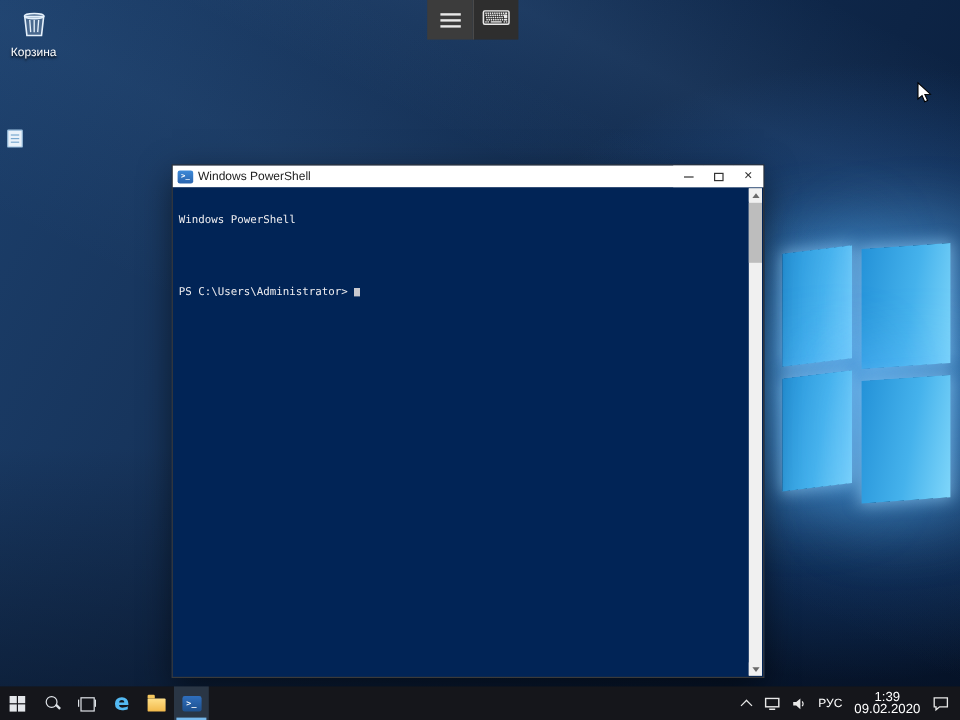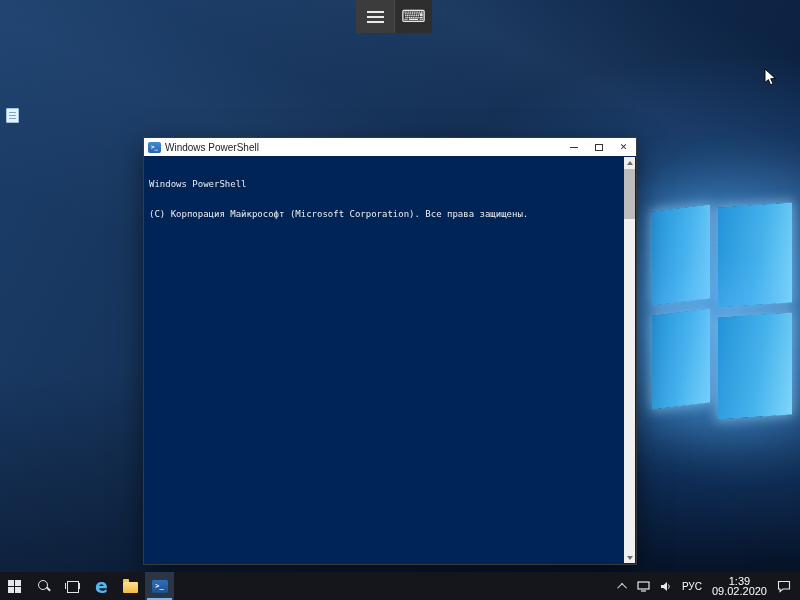--- a/index.html
+++ b/index.html
@@ -113,20 +113,28 @@
 
   <div class="desktop">
     <div class="beam beam1"></div>
     <div class="beam beam2"></div>
     <div class="pane pane-tl"></div>
     <div class="pane pane-tr"></div>
     <div class="pane pane-bl"></div>
     <div class="pane pane-br"></div>
   </div>
 
+  <div class="icon-recycle">
+    <svg width="27" height="27" viewBox="0 0 24 24">
+      <path d="M5 7 L19 7 L17.4 21 L6.6 21 Z" fill="rgba(220,235,250,0.22)" stroke="#e4f0fb" stroke-width="1.2"></path>
+      <ellipse cx="12" cy="6.6" rx="7.2" ry="1.9" fill="rgba(220,235,250,0.25)" stroke="#e4f0fb" stroke-width="1.2"></ellipse>
+      <path d="M8.7 9.5 L9.4 18.5 M12 9.5 L12 18.5 M15.3 9.5 L14.6 18.5" stroke="#e4f0fb" stroke-width="1" fill="none"></path>
+    </svg>
+    <span class="lbl">Корзина</span>
+  </div>
   <div class="icon-doc"></div>
 
   <div class="vm-toolbar">
     <button class="vm-btn">
       <span class="hamburger">
           <i></i>
           <i></i>
           <i></i>
         </span>
     </button>
@@ -149,22 +157,22 @@
           <span class="glyph-max"></span>
         </button>
         <button class="ctl">
           <span class="glyph-close">✕</span>
         </button>
       </div>
     </div>
 
     <div class="term">
       <div>Windows PowerShell</div>
-      <div>(C) Корпорация Майкрософт (Microsoft Corporation). Все права защищены.</div>
       <div class="blankline"></div>
+      <div><span>PS C:\Users\Administrator&gt;</span><span class="cursor"></span></div>
     </div>
 
     <div class="scrollbar">
       <div class="sb-btn up">
           <i class="tri-up"></i>
         </div>
       <div class="sb-thumb"></div>
       <div class="sb-btn down">
           <i class="tri-down"></i>
         </div>

